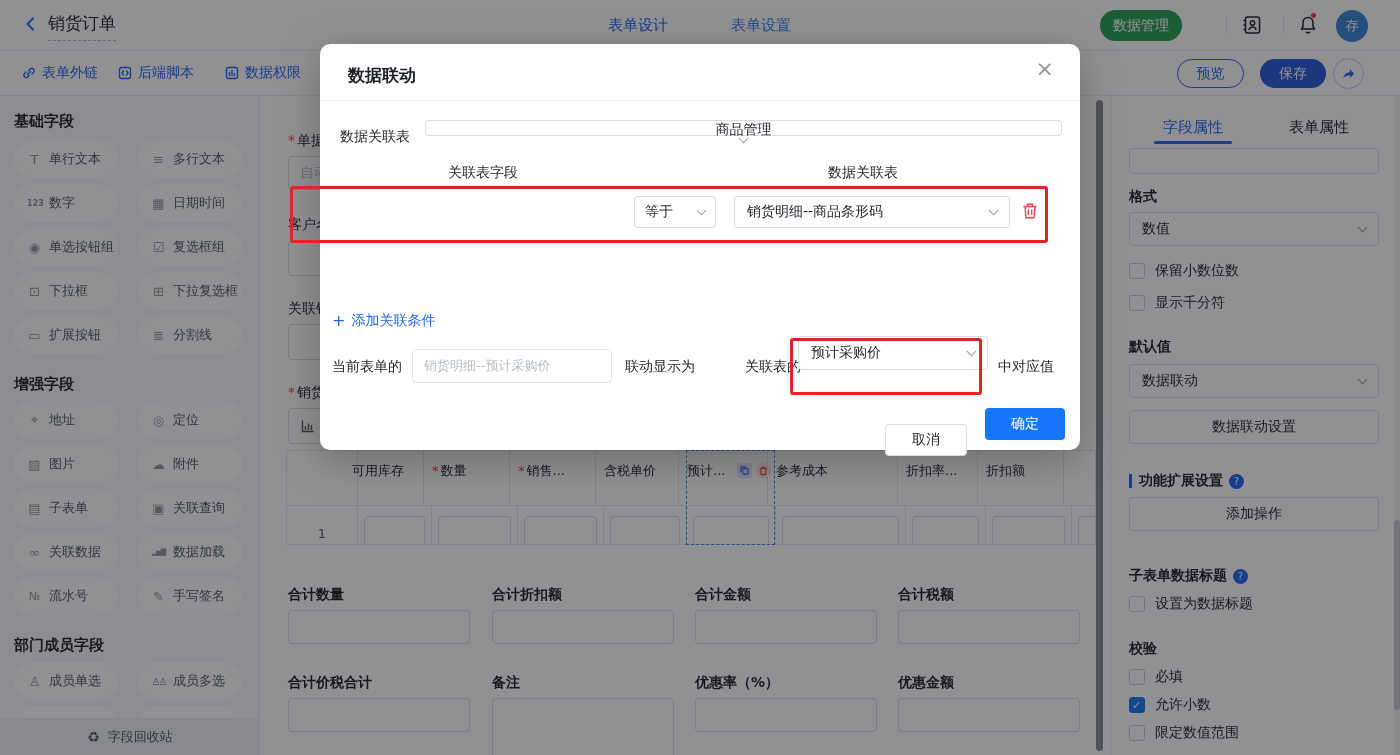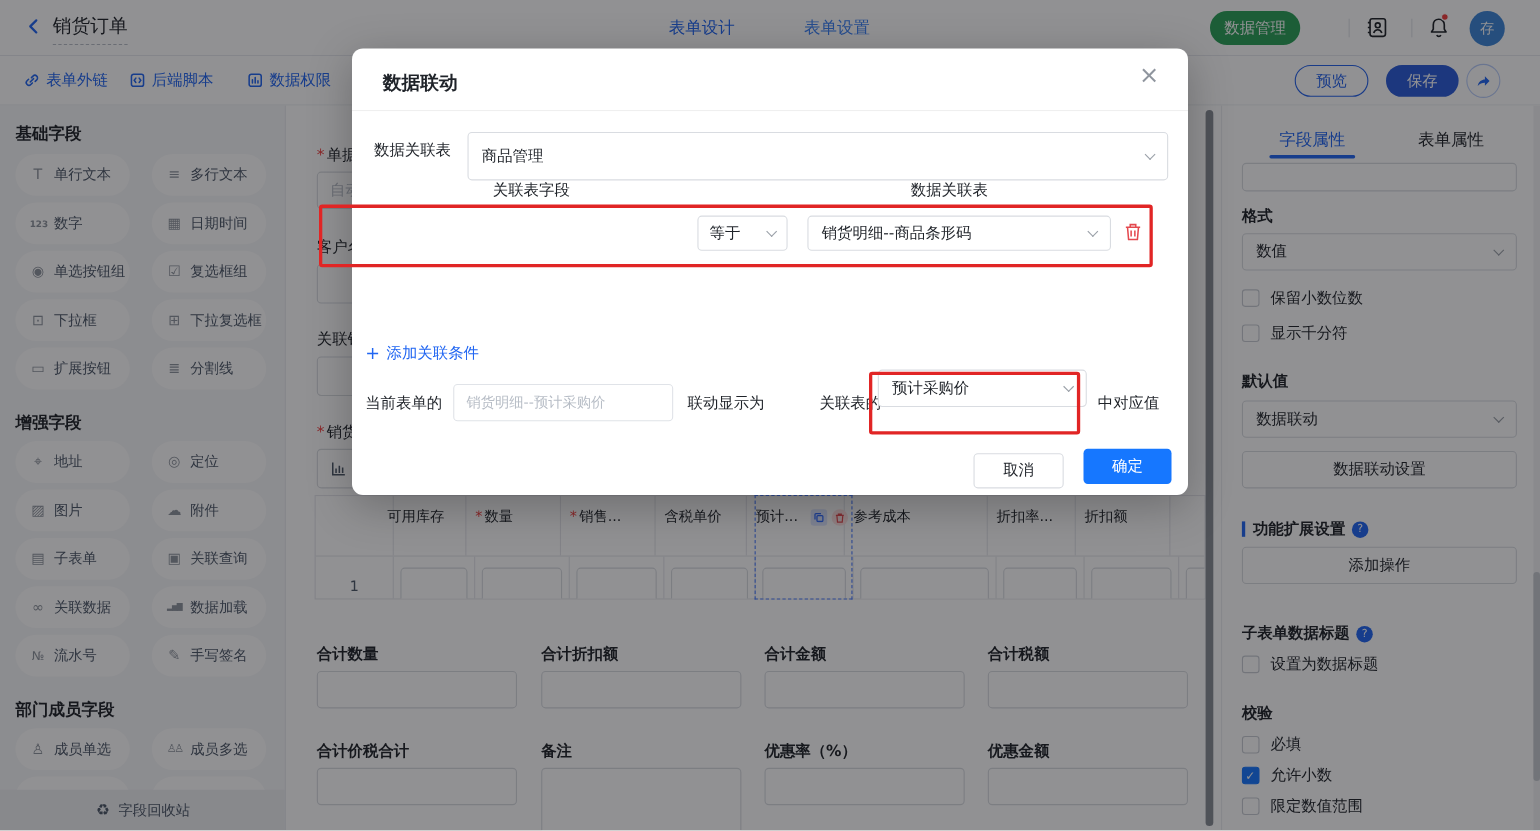--- a/index.html
+++ b/index.html
@@ -393,21 +393,21 @@
   </div>
 
   <div class="overlay"></div>
 
   <div class="modal">
     <span class="abs" style="left:28px;top:20px;font-size:17px;font-weight:600;">数据联动</span>
     <span class="abs" style="right:26px;top:14px;font-size:22px;color:#8f959e;cursor:pointer;line-height:1;">×</span>
     <div class="abs" style="left:0;top:56px;width:760px;height:1px;background:#efefef;"></div>
 
     <span class="abs lbl" style="left:20px;top:84px;">数据关联表</span>
-    <div class="abs sel" style="left:105px;top:76px;width:637px;height:44px;cursor:pointer;">
+    <div class="abs sel" style="left:105px;top:76px;width:637px;height:16px;cursor:pointer;flex-direction:column;">
       <span>商品管理</span>
         <span class="chev"></span>
     </div>
 
     <span class="abs lbl" style="left:128px;top:120px;font-weight:500;">关联表字段</span>
     <span class="abs lbl" style="left:508px;top:120px;font-weight:500;">数据关联表</span>
 
     <div class="abs sel" style="left:314px;top:152px;width:82px;height:32px;padding:0 10px;cursor:pointer;">
       <span>等于</span>
         <span class="chev"></span>
@@ -434,21 +434,21 @@
       <span style="color:#b7bdc6;font-size:13px;white-space:nowrap;">销货明细--预计采购价</span>
     </div>
     <span class="abs lbl" style="left:305px;top:314px;">联动显示为</span>
     <span class="abs lbl" style="left:425px;top:314px;">关联表的</span>
     <div class="abs sel" style="left:478px;top:292px;width:190px;height:34px;cursor:pointer;">
       <span>预计采购价</span>
         <span class="chev"></span>
     </div>
     <span class="abs lbl" style="left:678px;top:314px;">中对应值</span>
 
-    <div class="abs ghost-btn" style="left:565px;top:368px;width:82px;height:32px;cursor:pointer;">
+    <div class="abs ghost-btn" style="left:565px;top:380px;width:82px;height:32px;cursor:pointer;">
       <span>取消</span>
     </div>
     <div class="abs" style="left:665px;top:364px;width:80px;height:32px;background:#1677ff;border-radius:4px;color:#fff;font-size:14px;display:flex;align-items:center;justify-content:center;cursor:pointer;">
       <span>确定</span>
     </div>
   </div>
 
   <div class="redbox" style="left:290px;top:186px;width:758px;height:57px;"></div>
   <div class="redbox" style="left:790px;top:338px;width:192px;height:57px;"></div>
 

